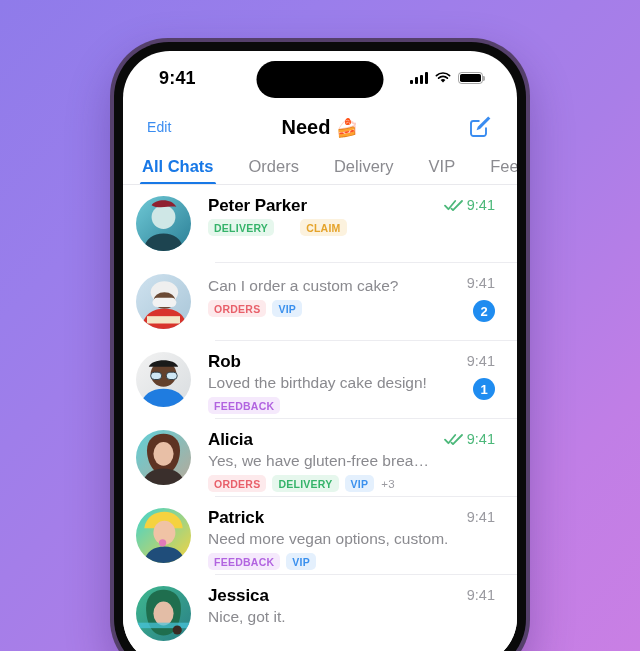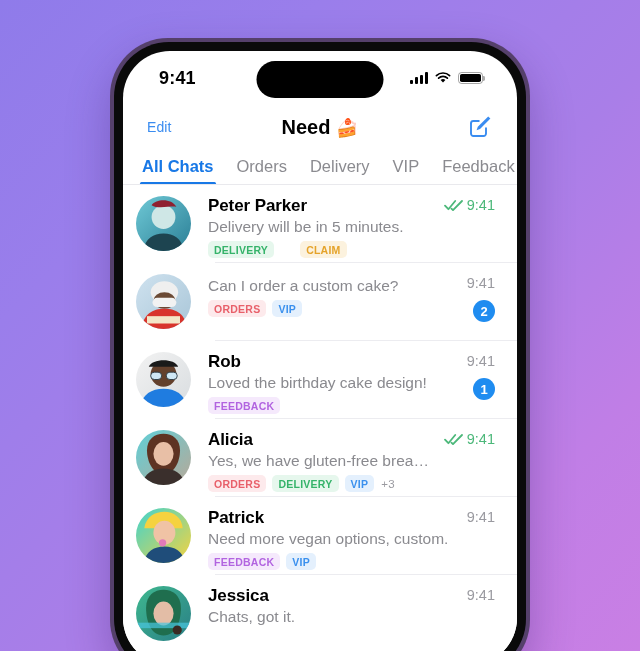--- a/index.html
+++ b/index.html
@@ -83,21 +83,21 @@
     text-align:center;
     font-size:20px; font-weight:bold; color:#000;
     pointer-events:none;
   }
   #nav-title .cake { font-size:18px; }
   #compose-button { margin-left:auto; cursor:pointer; display:flex; }
   
   #tabbar {
     display:flex; align-items:flex-end;
     padding:6px 0 0 18px;
-    gap:21px;
+    gap:33px;
     overflow:hidden;
     white-space:nowrap;
     position:relative;
   }
   #tabbar::after{
     content:""; position:absolute; left:0; right:0; bottom:0;
     height:1px; background:#e9e9ed;
   }
   .tab {
     font-size:16.5px; color:#8b8b90;
@@ -230,21 +230,20 @@
                   </linearGradient>
                 </defs>
                 <rect width="60" height="60" fill="url(#a0)"></rect>
                 <circle cx="30" cy="23" r="13" fill="#cfe7e6"></circle>
                 <path d="M8 60c2-14 11-19 22-19s20 5 22 19z" fill="#1d4450"></path>
                 <path d="M17 10c5-7 22-8 27 2-4-2-20 3-27-2z" fill="#8f2030"></path>
               </svg>
             </div>
             <div class="row-body">
               <div class="row-name">Peter Parker</div>
-              <div class="row-msg">Delivery will be in 5 minutes.</div>
               <div class="row-tags">
                 <span class="tag tag-delivery">DELIVERY</span>
                 <span class="tag tag-claim">CLAIM</span>
               </div>
             </div>
             <div class="row-meta">
               <div class="meta-top">
                 <span class="checks">
                   <svg width="19" height="12" viewBox="0 0 19 12">
                     <path d="M1 6.6l3.4 3.6L11.2 2" stroke="#4cb87a" stroke-width="1.8" fill="none" stroke-linecap="round" stroke-linejoin="round"></path>
@@ -400,21 +399,21 @@
                 </defs>
                 <rect width="60" height="60" fill="url(#a5)"></rect>
                 <path d="M11 24c0-14 9-20 19-20s19 6 19 20-5 30-19 30S11 38 11 24z" fill="#1f6e4e"></path>
                 <ellipse cx="30" cy="30" rx="11" ry="13" fill="#e3bda6"></ellipse>
                 <rect x="1" y="40" width="58" height="6" fill="#49c6e0" opacity=".7"></rect>
                 <circle cx="45" cy="48" r="5" fill="#3a2a22"></circle>
               </svg>
             </div>
             <div class="row-body">
               <div class="row-name">Jessica</div>
-              <div class="row-msg">Chats, got it.</div>
+              <div class="row-msg">Nice, got it.</div>
             </div>
             <div class="row-meta">
               <div class="meta-top">
                 <div class="row-time">9:41</div>
               </div>
             </div>
           </div>
         </div>
 
   </div>

